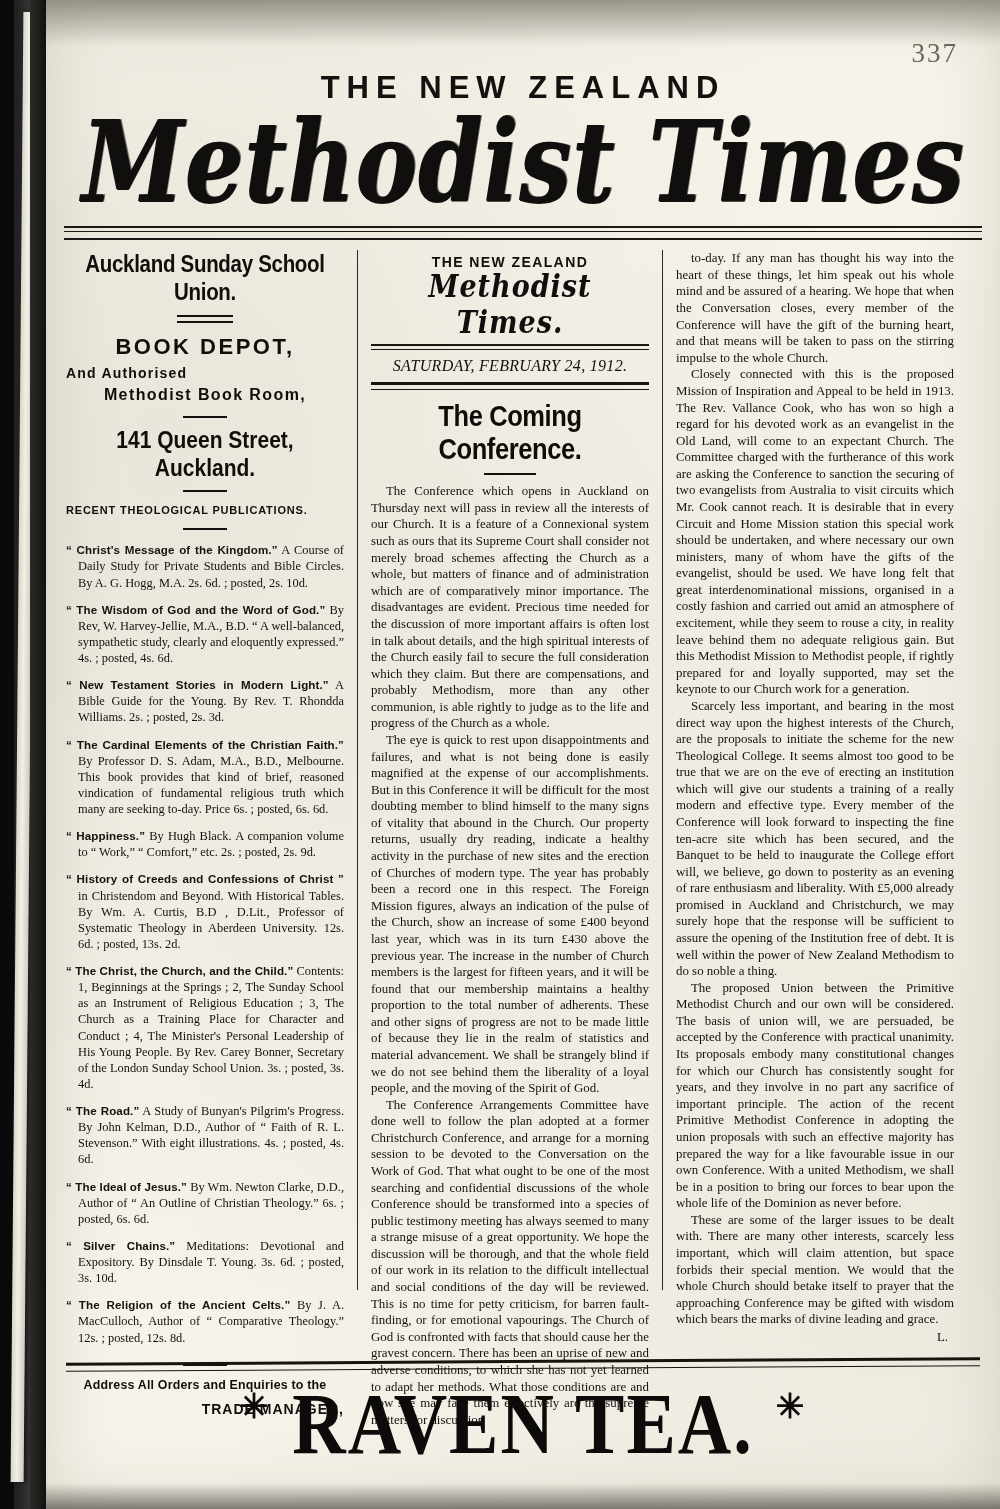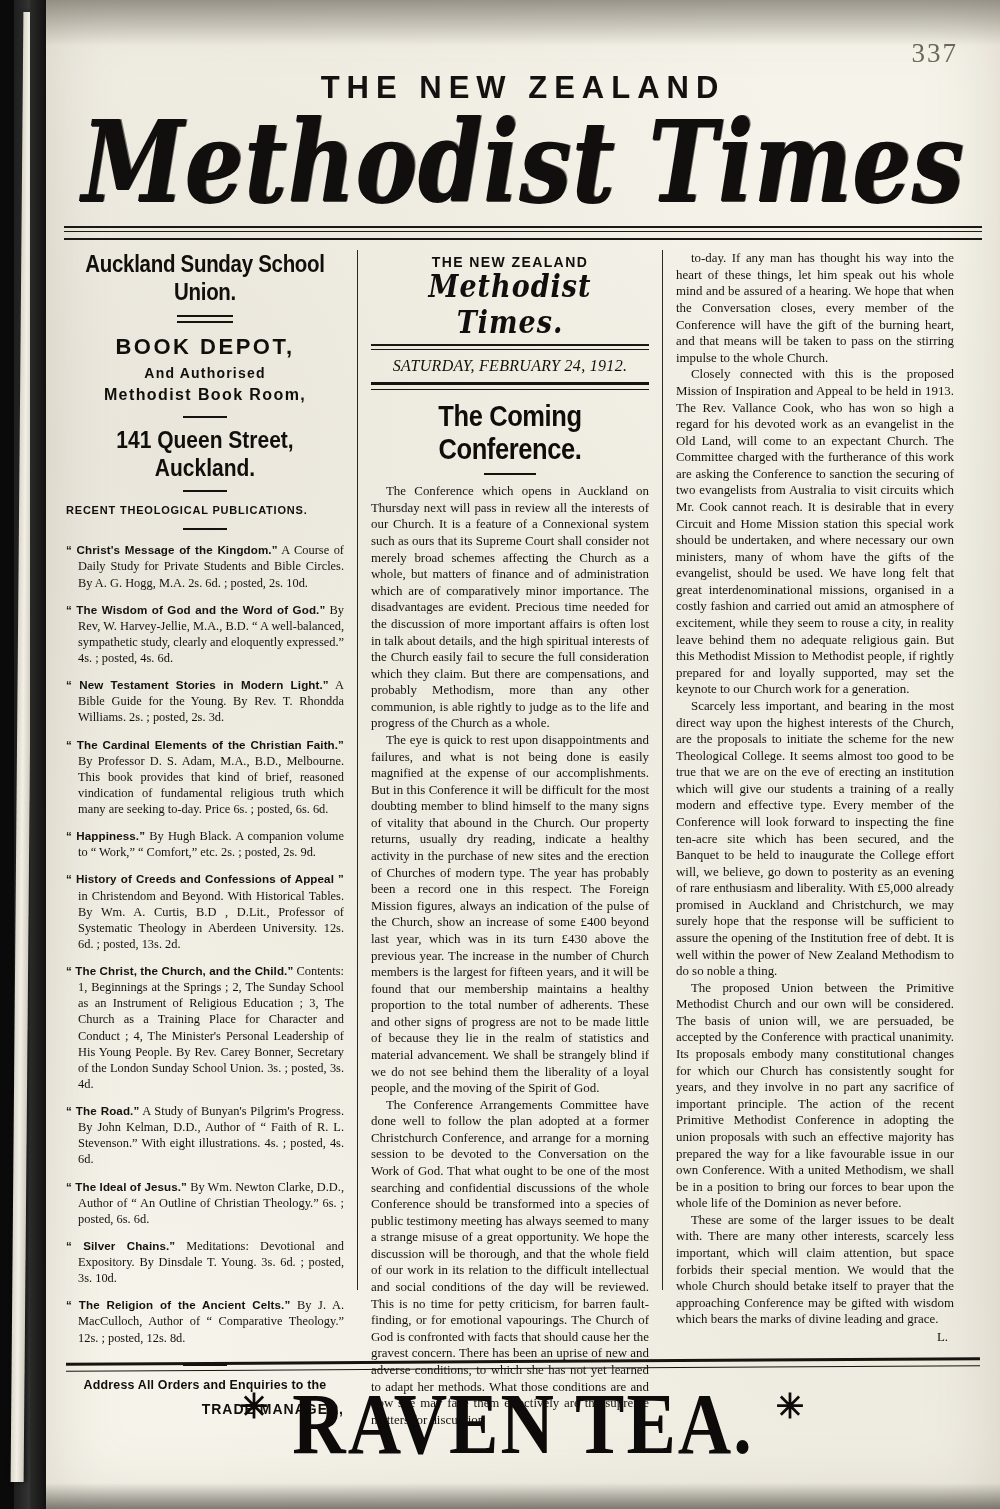--- a/index.html
+++ b/index.html
@@ -64,21 +64,21 @@
 
   
   .ad-h1{font-family:"Liberation Sans",sans-serif;font-weight:bold;font-size:20.5px;
          text-align:center;color:#100f0c;margin-top:4px;letter-spacing:-.3px;
          transform:scaleY(1.18);transform-origin:center;}
   .dblrule{width:56px;height:4px;margin:13px auto 11px auto;
            border-top:2px solid #14120f;border-bottom:2px solid #14120f;}
   .ad-h2{font-family:"Liberation Sans",sans-serif;font-weight:bold;font-size:22px;
          text-align:center;letter-spacing:2.5px;color:#100f0c;}
   .ad-h3{font-family:"Liberation Sans",sans-serif;font-weight:bold;font-size:14px;
-         text-align:center;letter-spacing:1.2px;color:#100f0c;margin-top:5px;}
+         text-align:left;letter-spacing:1.2px;color:#100f0c;margin-top:5px;}
   .ad-h4{font-family:"Liberation Sans",sans-serif;font-weight:bold;font-size:16px;
          text-align:center;letter-spacing:1.4px;color:#100f0c;margin-top:5px;}
   .srule{width:44px;height:0;margin:12px auto;border-top:2px solid #14120f;}
   .ad-addr{font-family:"Liberation Sans",sans-serif;font-weight:bold;font-size:21px;
          text-align:center;color:#100f0c;transform:scaleY(1.15);}
   .ad-sec{font-family:"Liberation Sans",sans-serif;font-weight:bold;font-size:11px;
          text-align:left;letter-spacing:.8px;color:#100f0c;}
 
   .bk{font-size:12.4px;line-height:1.30;color:#14120e;margin-top:11px;
       text-align:justify;text-indent:-12px;padding-left:12px;}
@@ -155,21 +155,21 @@
         <div class="srule"></div>
         <div class="ad-sec">RECENT THEOLOGICAL PUBLICATIONS.</div>
         <div class="srule"></div>
 
         <div>
           <div class="bk"><b>“ Christ's Message of the Kingdom.”</b><span> A Course of Daily Study for Private Students and Bible Circles. By A. G. Hogg, M.A. 2s. 6d. ; posted, 2s. 10d.</span></div>
           <div class="bk"><b>“ The Wisdom of God and the Word of God.”</b><span> By Rev, W. Harvey-Jellie, M.A., B.D. “ A well-balanced, sympathetic study, clearly and eloquently expressed.” 4s. ; posted, 4s. 6d.</span></div>
           <div class="bk"><b>“ New Testament Stories in Modern Light.”</b><span> A Bible Guide for the Young. By Rev. T. Rhondda Williams. 2s. ; posted, 2s. 3d.</span></div>
           <div class="bk"><b>“ The Cardinal Elements of the Christian Faith.”</b><span> By Professor D. S. Adam, M.A., B.D., Melbourne. This book provides that kind of brief, reasoned vindication of fundamental religious truth which many are seeking to-day. Price 6s. ; posted, 6s. 6d.</span></div>
           <div class="bk"><b>“ Happiness.”</b><span> By Hugh Black. A companion volume to “ Work,” “ Comfort,” etc. 2s. ; posted, 2s. 9d.</span></div>
-          <div class="bk"><b>“ History of Creeds and Confessions of Appeal ”</b><span> in Christendom and Beyond. With Historical Tables. By Wm. A. Curtis, B.D , D.Lit., Professor of Systematic Theology in Aberdeen University. 12s. 6d. ; posted, 13s. 2d.</span></div>
+          <div class="bk"><b>“ History of Creeds and Confessions of Christ ”</b><span> in Christendom and Beyond. With Historical Tables. By Wm. A. Curtis, B.D , D.Lit., Professor of Systematic Theology in Aberdeen University. 12s. 6d. ; posted, 13s. 2d.</span></div>
           <div class="bk"><b>“ The Christ, the Church, and the Child.”</b><span> Contents: 1, Beginnings at the Springs ; 2, The Sunday School as an Instrument of Religious Education ; 3, The Church as a Training Place for Character and Conduct ; 4, The Minister's Personal Leadership of His Young People. By Rev. Carey Bonner, Secretary of the London Sunday School Union. 3s. ; posted, 3s. 4d.</span></div>
           <div class="bk"><b>“ The Road.”</b><span> A Study of Bunyan's Pilgrim's Progress. By John Kelman, D.D., Author of “ Faith of R. L. Stevenson.” With eight illustrations. 4s. ; posted, 4s. 6d.</span></div>
           <div class="bk"><b>“ The Ideal of Jesus.”</b><span> By Wm. Newton Clarke, D.D., Author of “ An Outline of Christian Theology.” 6s. ; posted, 6s. 6d.</span></div>
           <div class="bk"><b>“ Silver Chains.”</b><span> Meditations: Devotional and Expository. By Dinsdale T. Young. 3s. 6d. ; posted, 3s. 10d.</span></div>
           <div class="bk"><b>“ The Religion of the Ancient Celts.”</b><span> By J. A. MacCulloch, Author of “ Comparative Theology.” 12s. ; posted, 12s. 8d.</span></div>
         </div>
 
         <div class="srule" style="margin-top:18px"></div>
         <div class="ad-foot1">Address All Orders and Enquiries to the</div>
         <div class="ad-foot2">TRADE MANAGER,</div>

